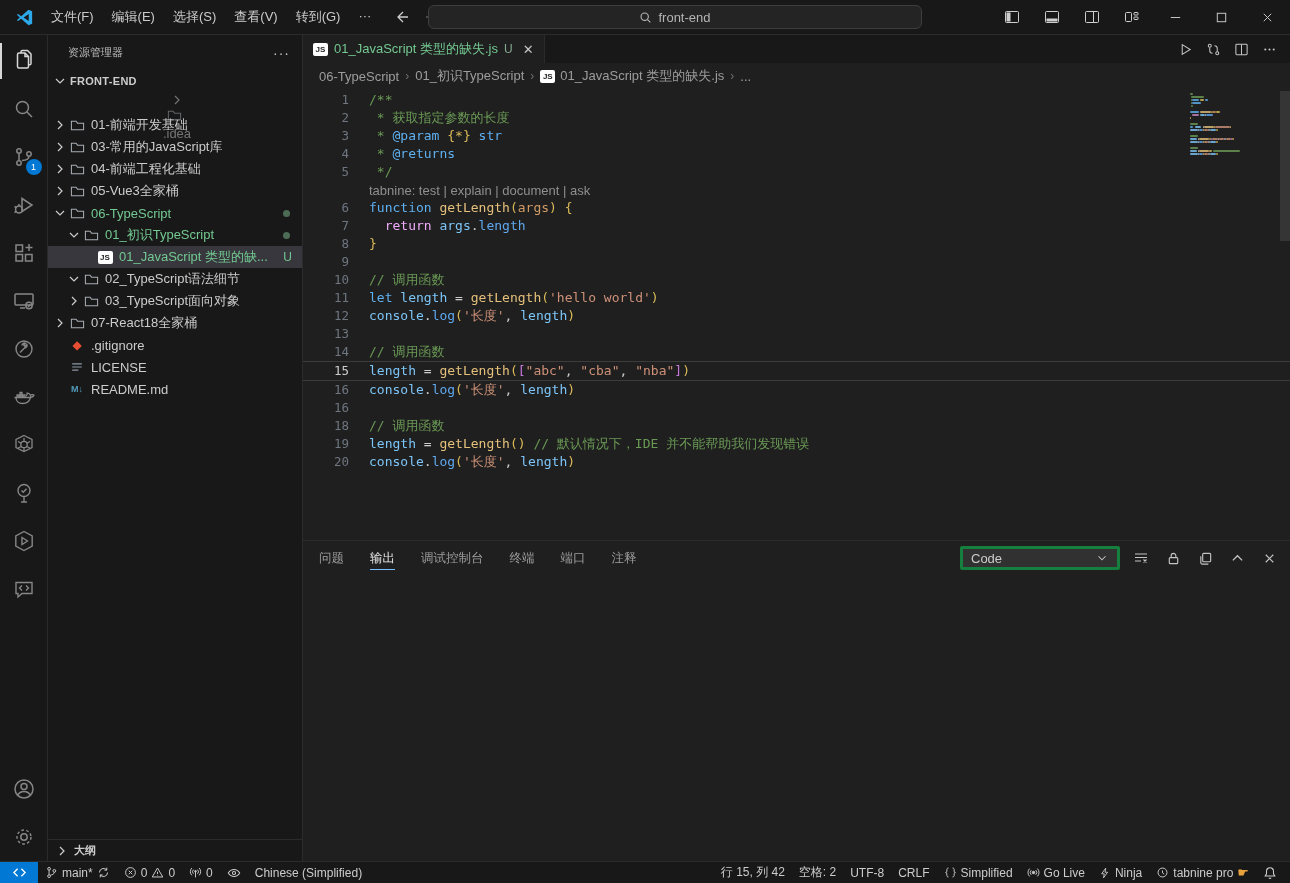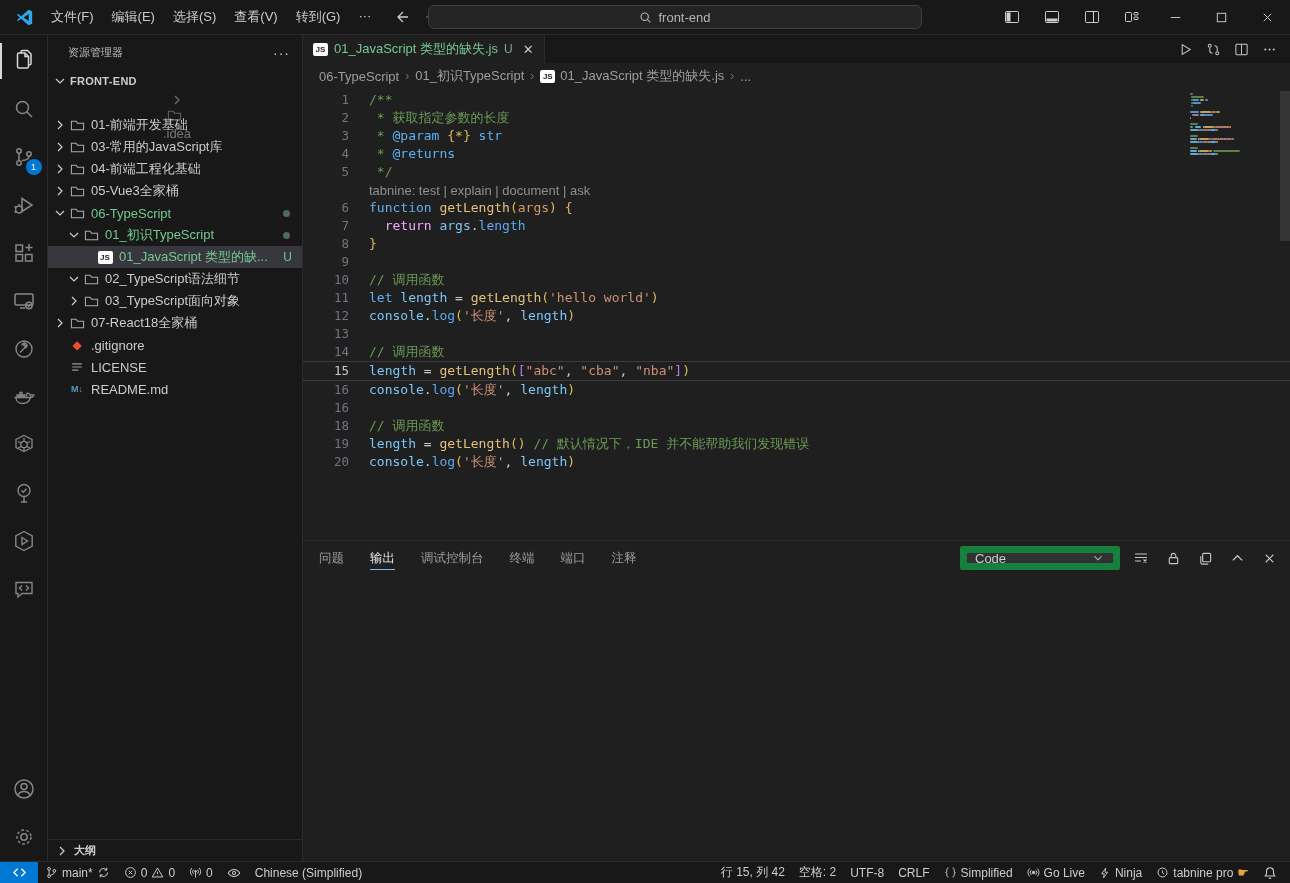--- a/index.html
+++ b/index.html
@@ -92,21 +92,21 @@
   .vscroll { position:absolute; top:2px; right:0; width:10px; height:150px; background:rgba(121,121,121,.25); }
 
   
   .panel { height:321px; flex:0 0 321px; background:#1f1f1f; border-top:1px solid #2b2b2b;
     display:flex; flex-direction:column; }
   .panel-head { height:34px; display:flex; align-items:center; padding:0 10px 0 16px; flex:0 0 34px; }
   .ptab { font-size:12.5px; color:#9d9d9d; margin-right:26px; height:34px; display:flex; align-items:center; position:relative; }
   .ptab.active { color:#e7e7e7; }
   .ptab.active::after { content:""; position:absolute; left:0; right:0; bottom:5px; height:1px; background:#75beff; }
   .panel-right { margin-left:auto; display:flex; align-items:center; gap:10px; }
-  .pselect { width:160px; height:24px; background:#313131; border:7px solid #15803d; border-radius:2px;
+  .pselect { width:160px; height:24px; background:#313131; border:3px solid #15803d; border-radius:2px;
     display:flex; align-items:center; font-size:13px; color:#cccccc; padding:0 8px; }
   .pselect .chev { margin-left:auto; color:#c5c5c5; }
   .picon { width:22px; height:22px; display:flex; align-items:center; justify-content:center; color:#c5c5c5; }
   .panel-body { flex:1 1 auto; }
 
   
   .statusbar { height:22px; background:#181818; border-top:1px solid #2b2b2b;
     display:flex; align-items:center; font-size:12px; color:#cccccc; flex:0 0 22px; }
   .sb-remote { height:22px; width:38px; background:#0078d4; color:#ffffff;
     display:flex; align-items:center; justify-content:center; }

